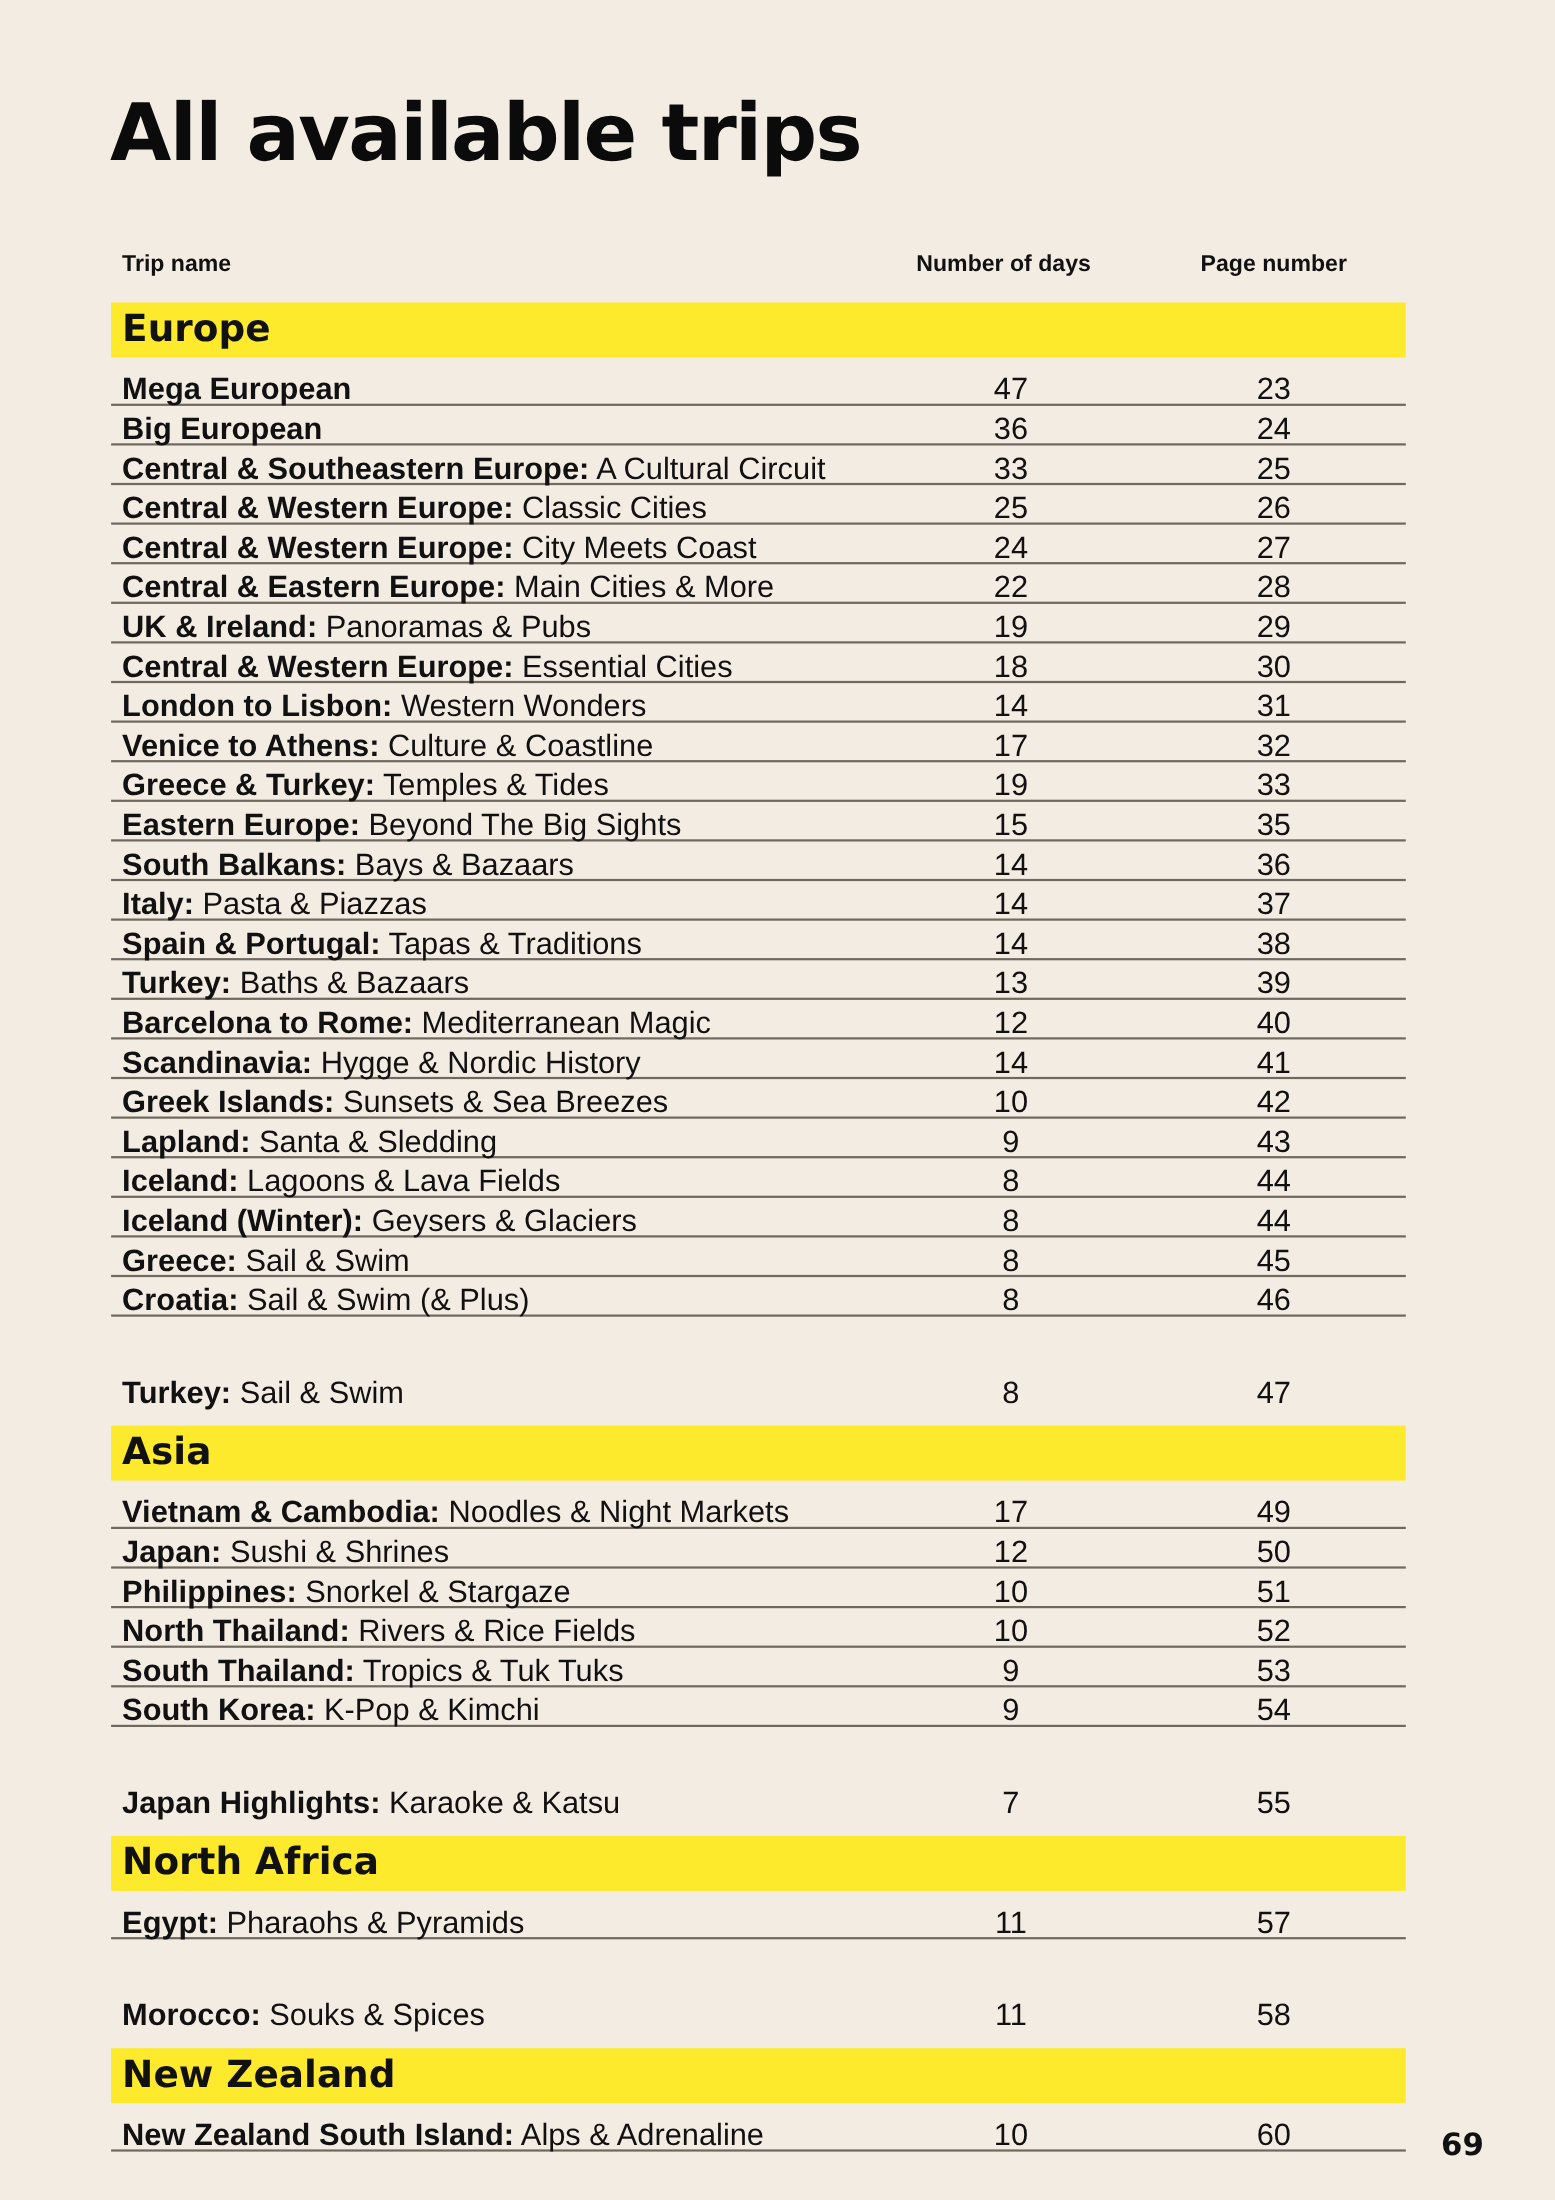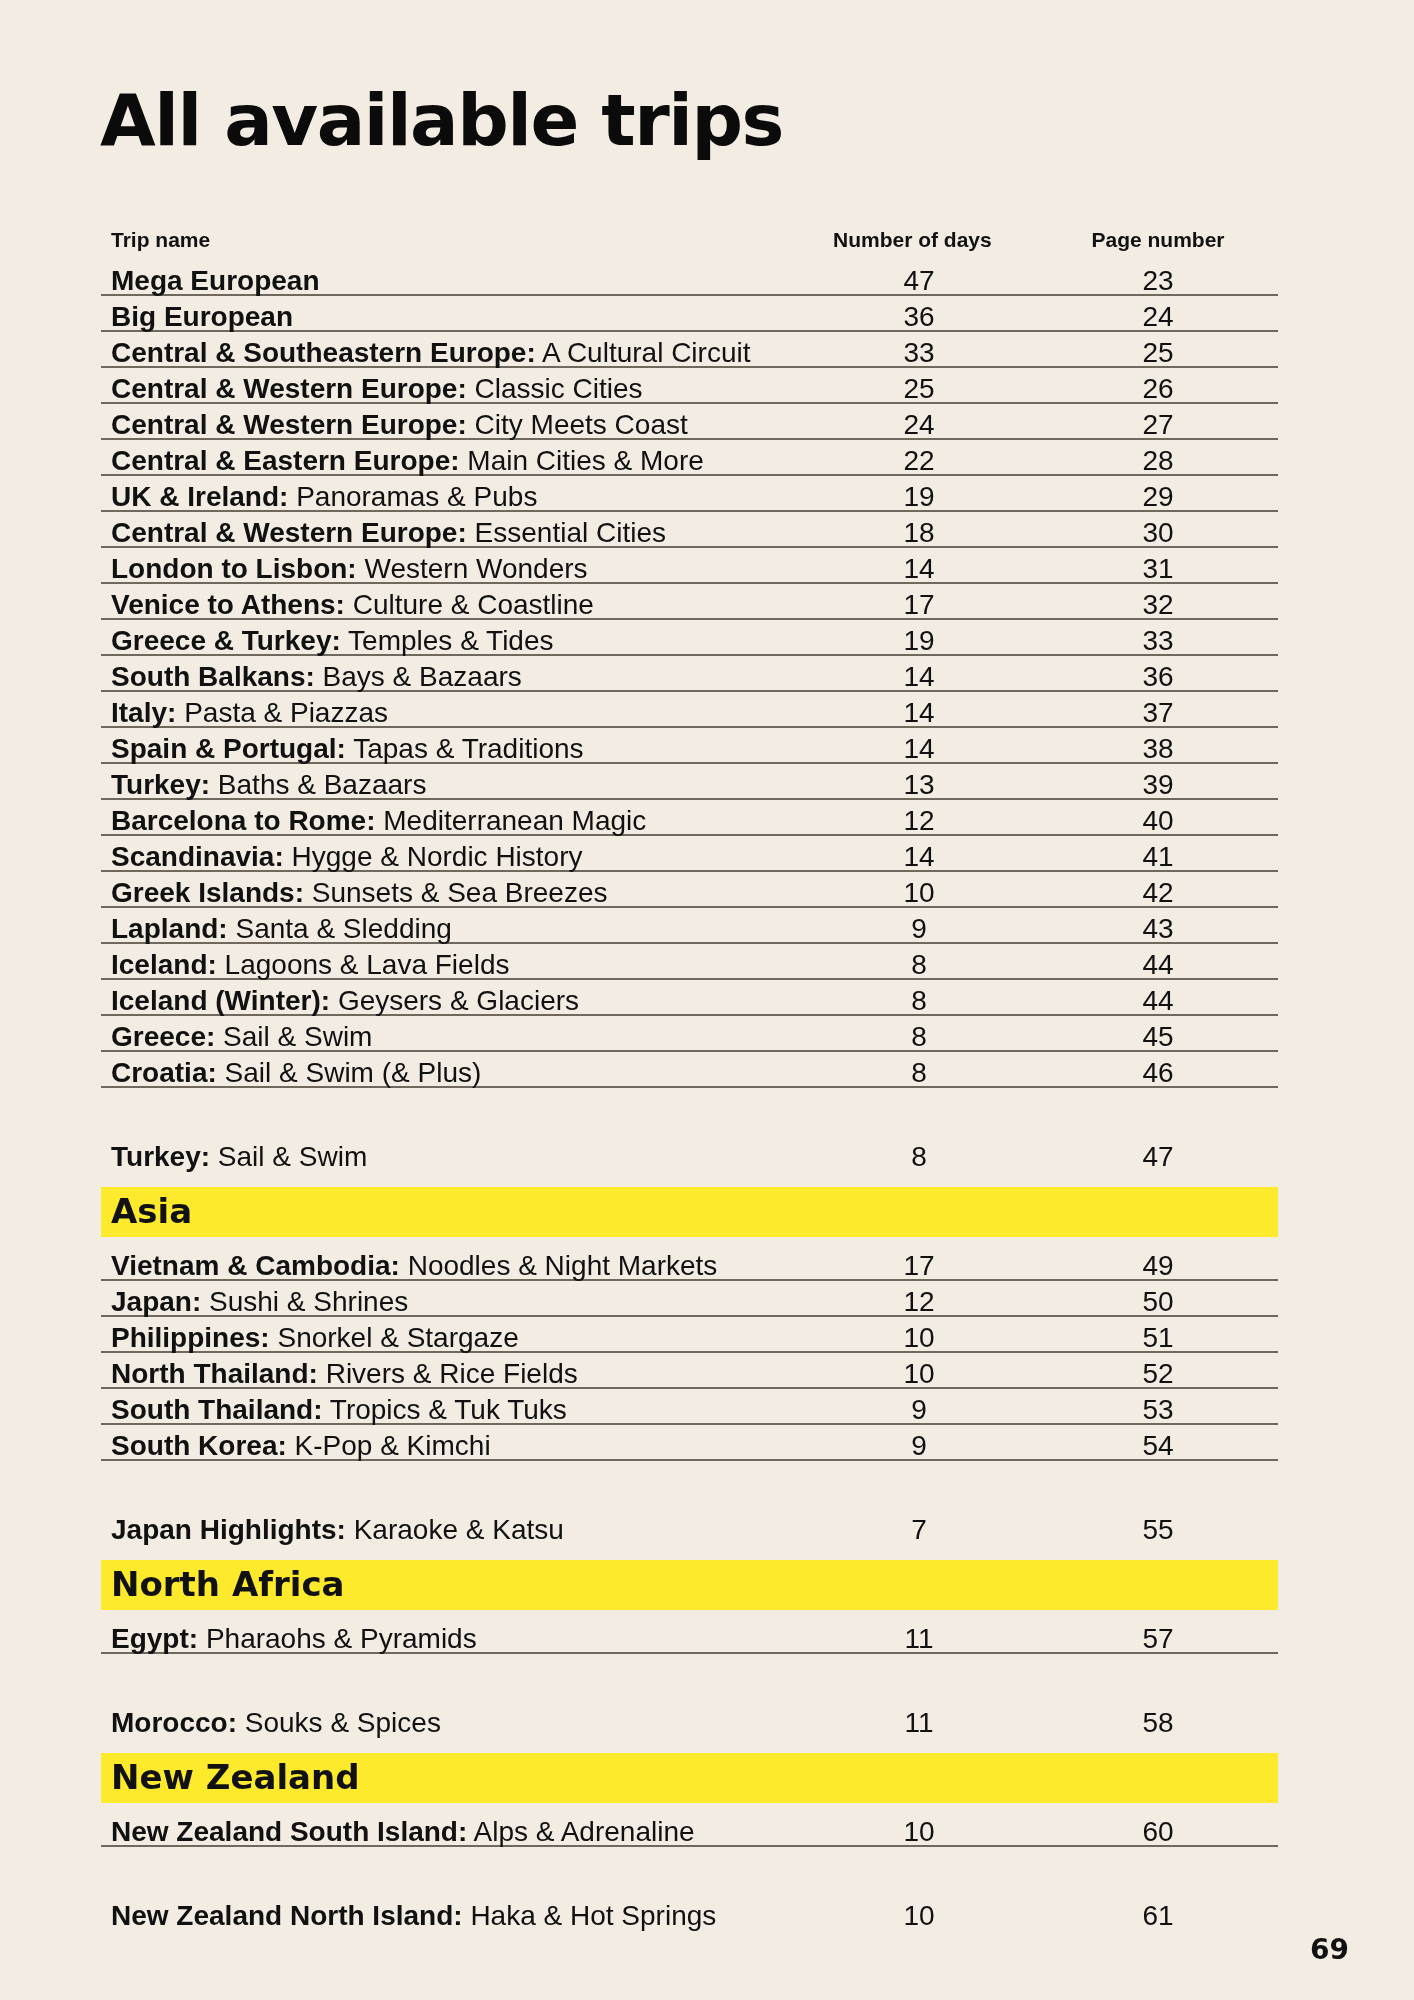--- a/index.html
+++ b/index.html
@@ -38,20 +38,23 @@
 
 <h1 class="title">All available trips</h1>
 
 <div class="table">
   <div class="colhead">
     <span class="ch-name">Trip name</span>
     <span class="ch-days">Number of days</span>
     <span class="ch-page">Page number</span>
   </div>
   <div id="sections">
+      <div class="section-header first">
+        <span>Europe</span>
+      </div>
       <div class="row">
         <span class="name"><b>Mega European</b> <span></span></span>
         <span class="days">47</span>
         <span class="page">23</span>
       </div>
       <div class="row">
         <span class="name"><b>Big European</b> <span></span></span>
         <span class="days">36</span>
         <span class="page">24</span>
       </div>
@@ -94,20 +97,25 @@
         <span class="name"><b>Venice to Athens:</b> <span>Culture &amp; Coastline</span></span>
         <span class="days">17</span>
         <span class="page">32</span>
       </div>
       <div class="row">
         <span class="name"><b>Greece &amp; Turkey:</b> <span>Temples &amp; Tides</span></span>
         <span class="days">19</span>
         <span class="page">33</span>
       </div>
       <div class="row">
+        <span class="name"><b>Eastern Europe:</b> <span>Beyond The Big Sights</span></span>
+        <span class="days">15</span>
+        <span class="page">35</span>
+      </div>
+      <div class="row">
         <span class="name"><b>South Balkans:</b> <span>Bays &amp; Bazaars</span></span>
         <span class="days">14</span>
         <span class="page">36</span>
       </div>
       <div class="row">
         <span class="name"><b>Italy:</b> <span>Pasta &amp; Piazzas</span></span>
         <span class="days">14</span>
         <span class="page">37</span>
       </div>
       <div class="row">

